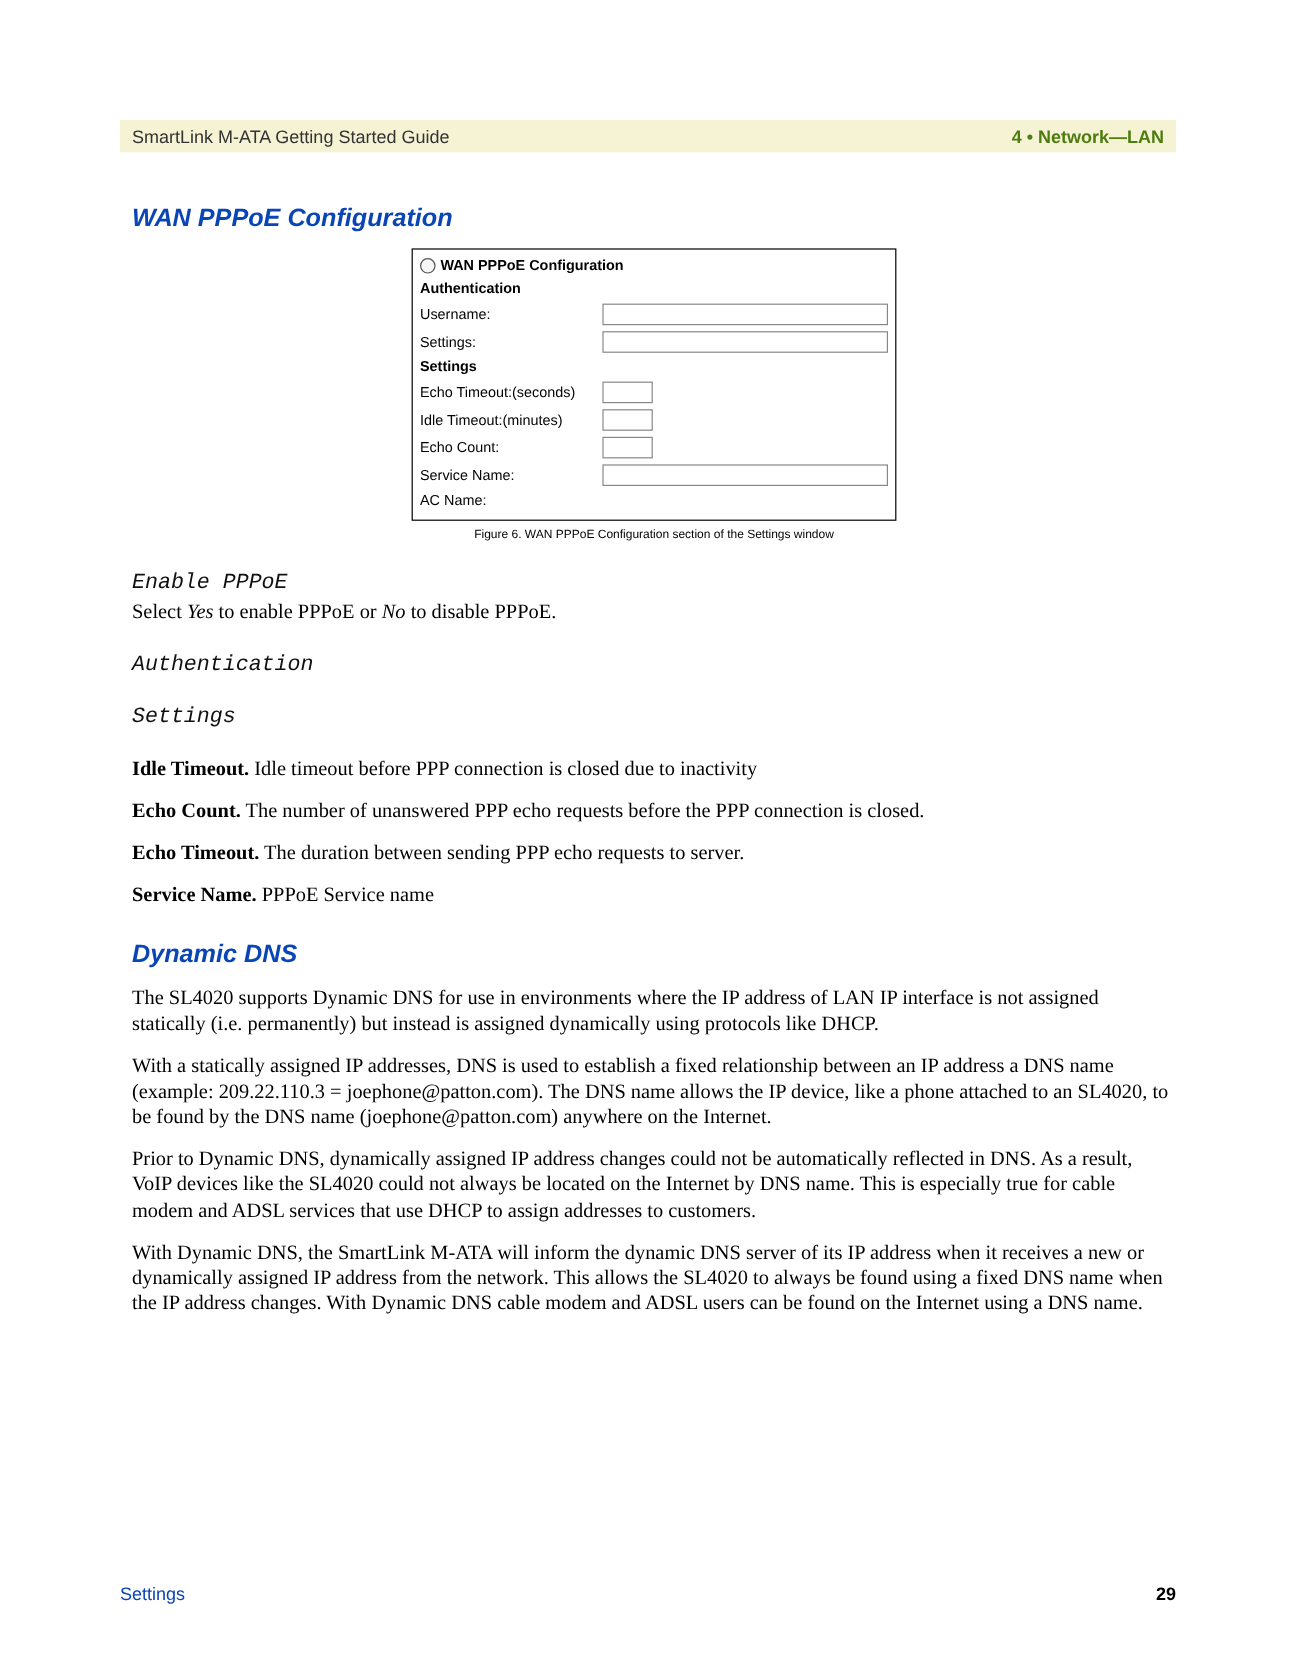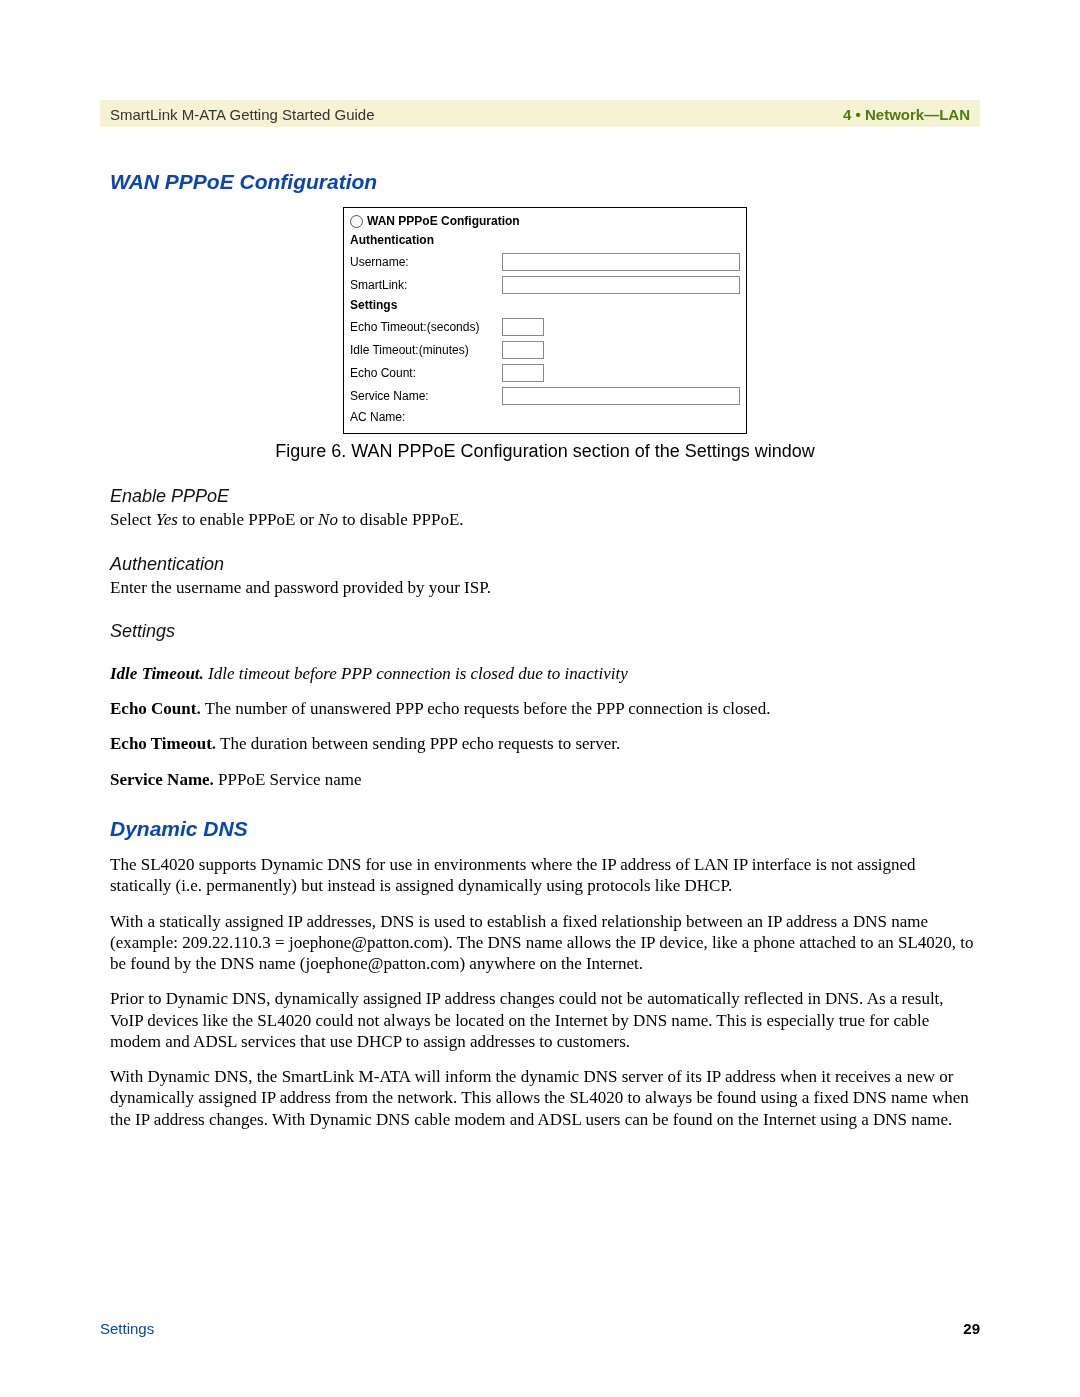--- a/index.html
+++ b/index.html
@@ -45,29 +45,29 @@
   .h-blue {
     color: #0a45b5;
     font-family: "Segoe UI", Arial, Helvetica, sans-serif;
     font-weight: 700;
     font-style: italic;
     font-size: 21px;
     margin: 14px 0 12px;
   }
   .h-sub {
     font-style: italic;
-    font-family: Liberation Sans, sans-serif;
+    font-family: Liberation Mono, monospace;
     font-size: 18px;
     margin: 22px 0 2px;
     font-weight: 400;
     color: #111;
   }
   p { margin: 2px 0 12px; }
   .para { margin-bottom: 14px; }
-  .big-gap { margin-top: 20px; font-style: italic; }
+  .big-gap { margin-top: 20px; }
   em.ital { font-style: italic; }
   .figure-wrap {
     text-align: center;
     margin: 8px auto 10px;
   }
   .figure-box {
     display: inline-block;
     border: 1px solid #000;
     text-align: left;
     font-family: Verdana, Arial, sans-serif;
@@ -102,21 +102,21 @@
     background: #fff;
   }
   .figure-box .field-small {
     width: 40px;
     height: 16px;
     border: 1px solid #888;
     background: #fff;
   }
   .figure-caption {
     font-family: "Segoe UI", Arial, Helvetica, sans-serif;
-    font-size: 18px;
+    font-size: 10px;
     margin-top: 6px;
     color: #000;
   }
   .bold { font-weight: 700; }
   .footer {
     position: absolute;
     bottom: 60px;
     left: 100px;
     right: 100px;
     display: flex;
@@ -146,21 +146,21 @@
         <div class="radio-row">
           <span class="radio"></span>
           <span class="bold">WAN PPPoE Configuration</span>
         </div>
         <div class="bold" style="margin-top:4px;">Authentication</div>
         <div class="row">
           <span class="label">Username:</span>
           <span class="field-wide"></span>
         </div>
         <div class="row">
-          <span class="label">SmartLink:</span>
+          <span class="label">Settings:</span>
           <span class="field-wide"></span>
         </div>
         <div class="bold" style="margin-top:4px;">Settings</div>
         <div class="row">
           <span class="label">Echo Timeout:(seconds)</span>
           <span class="field-small"></span>
         </div>
         <div class="row">
           <span class="label">Idle Timeout:(minutes)</span>
           <span class="field-small"></span>
@@ -179,21 +179,20 @@
       </div>
       <div class="figure-caption">Figure 6. WAN PPPoE Configuration section of the Settings window</div>
     </div>
 
     <div class="h-sub">Enable PPPoE</div>
     <p>
       <span>Select </span><em class="ital">Yes</em><span> to enable PPPoE or </span><em class="ital">No</em><span> to disable PPPoE.</span>
     </p>
 
     <div class="h-sub">Authentication</div>
-    <p>Enter the username and password provided by your ISP.</p>
 
     <div class="h-sub">Settings</div>
 
     <p class="para big-gap">
       <span class="bold">Idle Timeout.</span><span> Idle timeout before PPP connection is closed due to inactivity</span>
     </p>
     <p class="para">
       <span class="bold">Echo Count.</span><span> The number of unanswered PPP echo requests before the PPP connection is closed.</span>
     </p>
     <p class="para">

